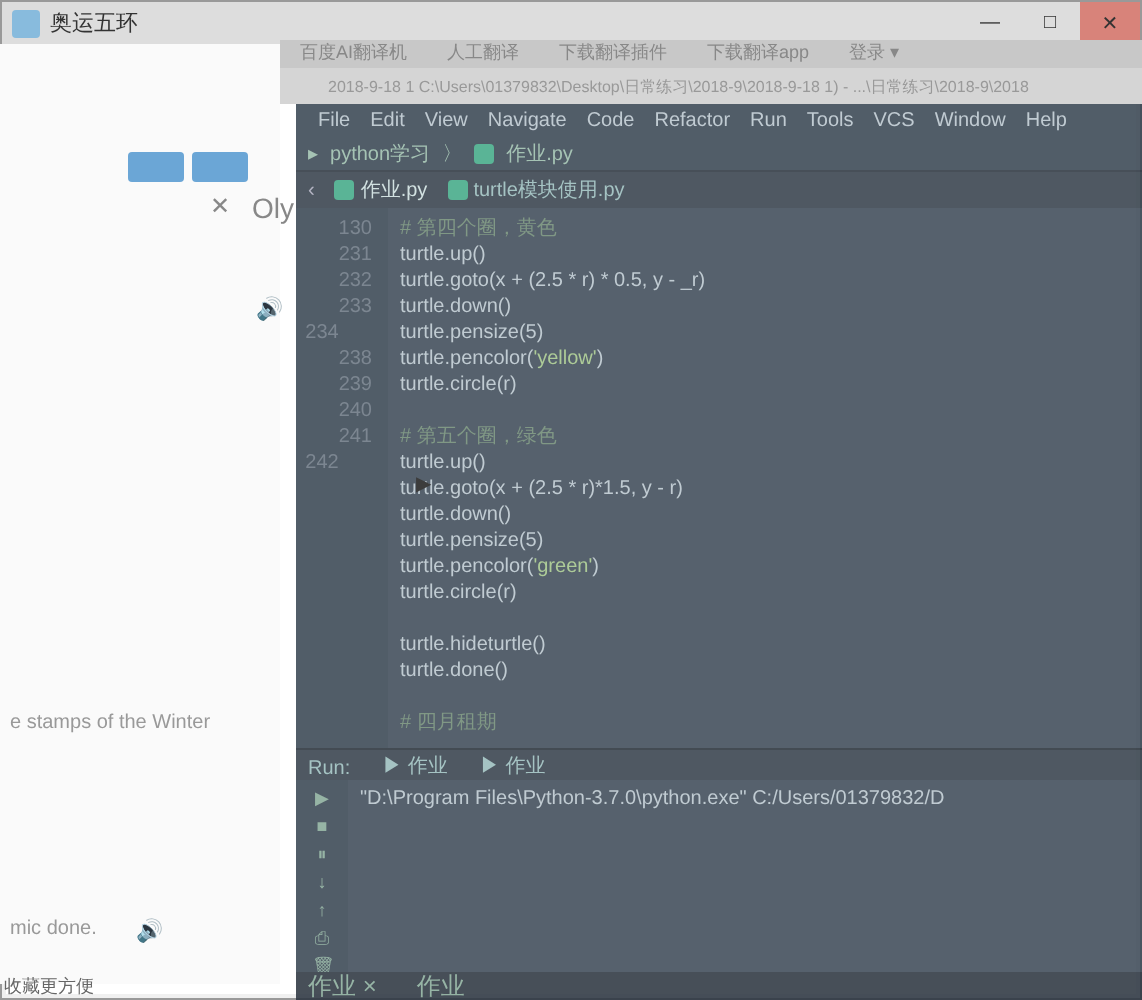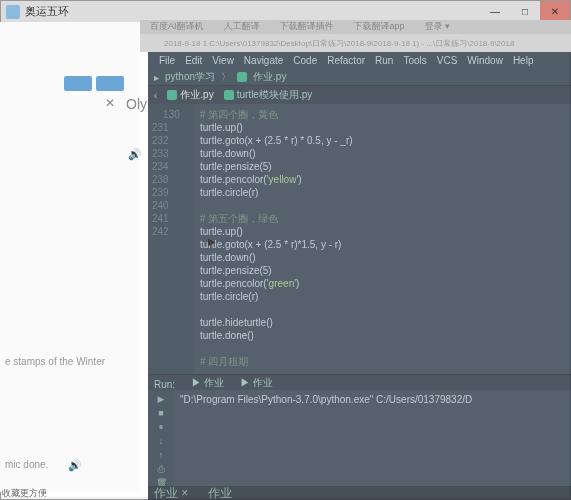--- a/index.html
+++ b/index.html
@@ -25,21 +25,21 @@
 .addr-strip{position:absolute;top:34px;left:140px;right:0;height:18px;background:#d5d5d5;display:flex;align-items:center;font-size:8px;color:#999;padding:0 24px;overflow:hidden;white-space:nowrap}
 
 .ide{position:absolute;top:52px;left:148px;width:423px;height:448px;background:#3a4754;color:#aab;font-family:Consolas,monospace;font-size:10px;overflow:hidden;opacity:0.88}
 .ide-menu{height:17px;background:#3a4754;display:flex;align-items:center;padding:0 11px;gap:10px;color:#b8c4cc;font-size:10px}
 .ide-crumb{height:17px;background:#3a4754;display:flex;align-items:center;padding:0 6px;gap:6px;color:#9ba;font-size:10px;border-bottom:1px solid #2e3742}
 .ide-tabs{height:18px;background:#37424d;display:flex;align-items:center;padding:0 6px;gap:10px;font-size:10px}
 .ide-tab{display:flex;align-items:center;gap:3px;color:#9bb}
 .ide-tab.active{color:#cdd}
 .py-ico{width:10px;height:10px;background:#4a8;border-radius:2px}
 .editor{display:flex;height:270px;background:#3f4c59}
-.gutter{width:46px;background:#3a4754;text-align:left;padding:4px 8px 4px 4px;color:#6a7682;font-size:10px;line-height:13px}
+.gutter{width:46px;background:#3a4754;text-align:right;padding:4px 8px 4px 4px;color:#6a7682;font-size:10px;line-height:13px}
 .code{flex:1;padding:4px 6px;line-height:13px;white-space:pre;color:#b8c4cc}
 .c-cm{color:#6f8a75}.c-kw{color:#b8c4cc}.c-st{color:#a2c48a}
 .cursor{position:absolute;color:#222;left:60px;top:184px;font-size:10px}
 .run-hdr{height:16px;background:#37424d;display:flex;align-items:flex-end;padding:0 6px;gap:16px;font-size:10px;color:#9bb;border-top:1px solid #2a333c}
 .run-area{display:flex;height:100px;background:#3f4c59}
 .run-gut{width:26px;background:#3a4754;display:flex;flex-direction:column;align-items:center;gap:4px;padding:4px 0}
 .run-ico{width:10px;height:10px;color:#8a9;font-size:9px;line-height:10px;text-align:center}
 .run-out{flex:1;padding:4px 6px;color:#b8c4cc;font-size:10px;white-space:nowrap;overflow:hidden}
 .ide-status{position:absolute;bottom:0;left:0;right:0;height:14px;background:#2e3742;display:flex;align-items:center;padding:0 6px;color:#8a9;font-size:12px;gap:20px}
 .bottom-txt{position:absolute;bottom:0;left:2px;font-size:9px;color:#666}

